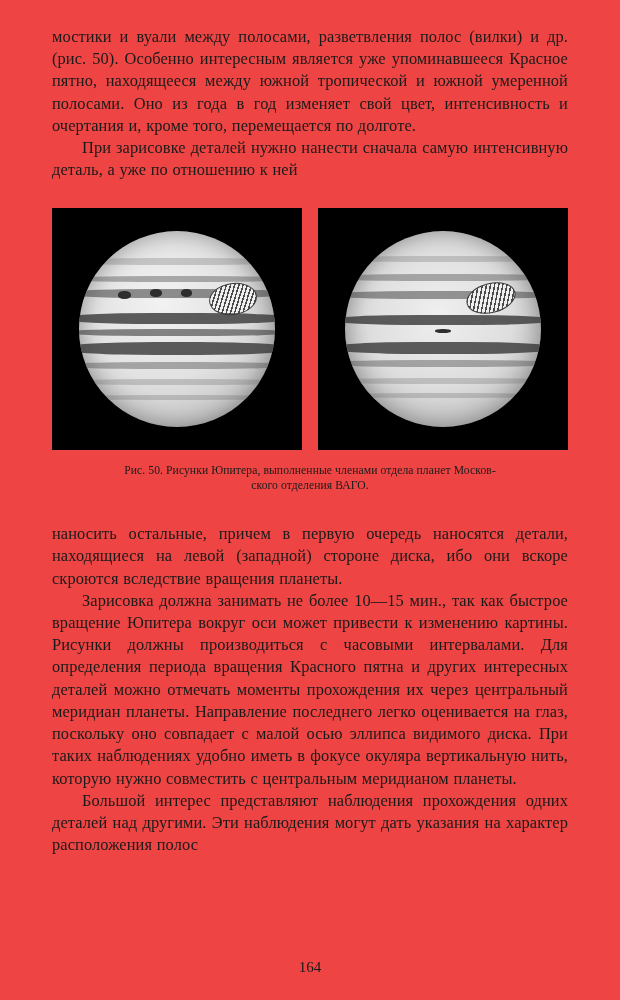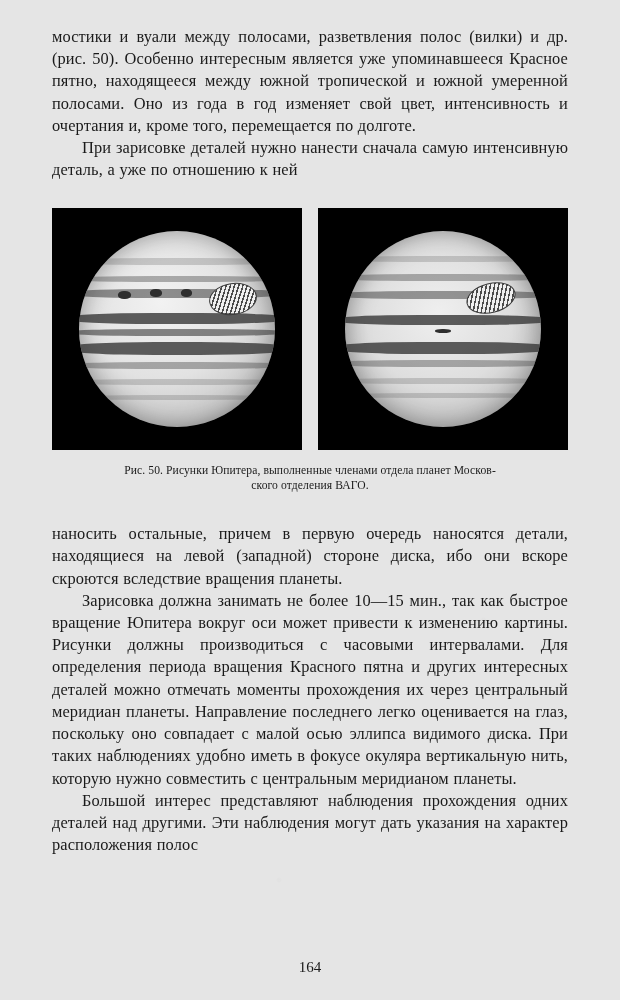--- a/index.html
+++ b/index.html
@@ -14,21 +14,21 @@
     color: #1a1a1a;
     position: relative;
     overflow: hidden;
   }
   .page {
     position: relative;
     width: 620px;
     height: 1000px;
     box-sizing: border-box;
     padding: 26px 52px 0 52px;
-    background: #e5e5e5;
+    background: #ef4444;
   }
   
   .page::before {
     content: "";
     position: absolute;
     inset: 0;
     background:
       radial-gradient(circle at 12% 30%, rgba(0,0,0,0.012) 0 2px, transparent 3px),
       radial-gradient(circle at 78% 62%, rgba(0,0,0,0.012) 0 2px, transparent 3px),
       radial-gradient(circle at 45% 88%, rgba(0,0,0,0.01) 0 2px, transparent 3px);

